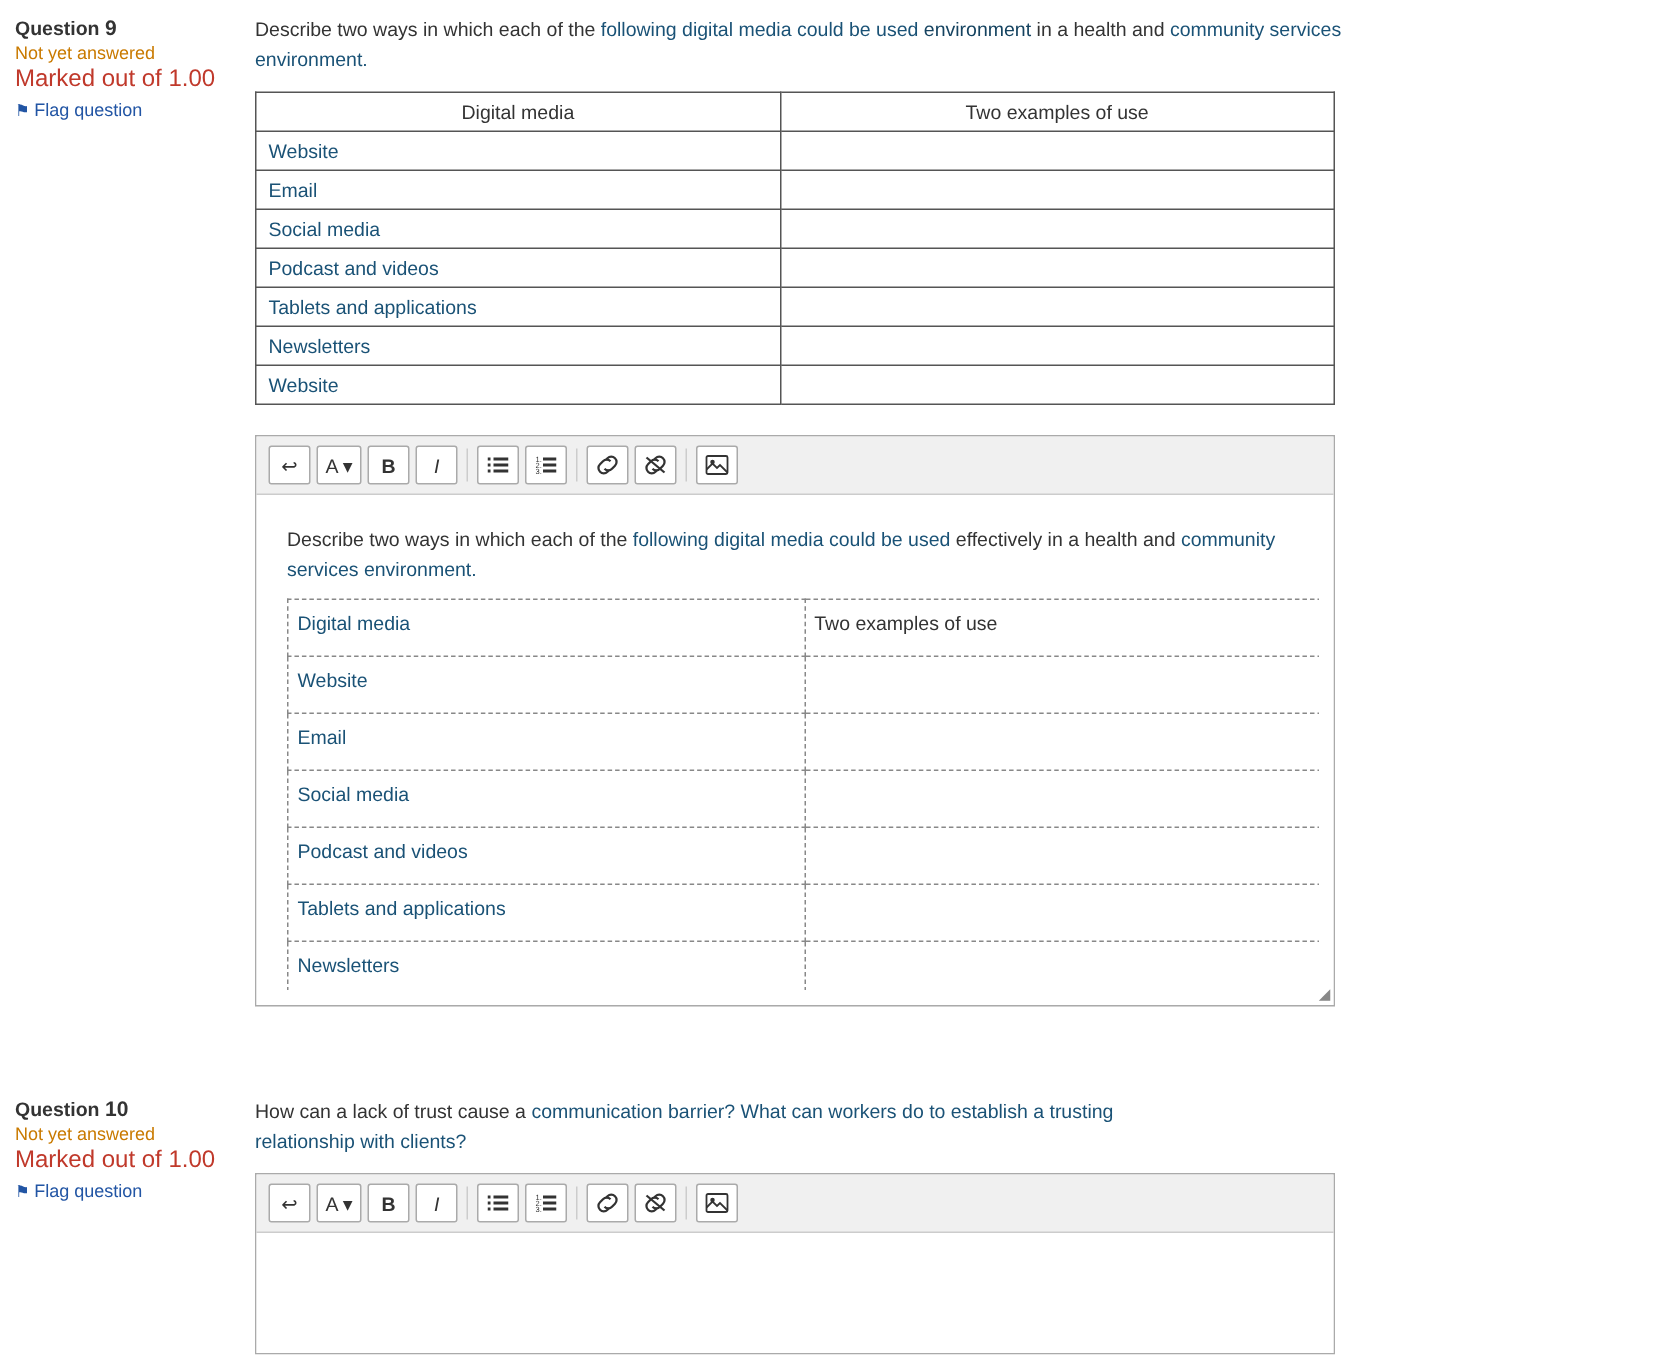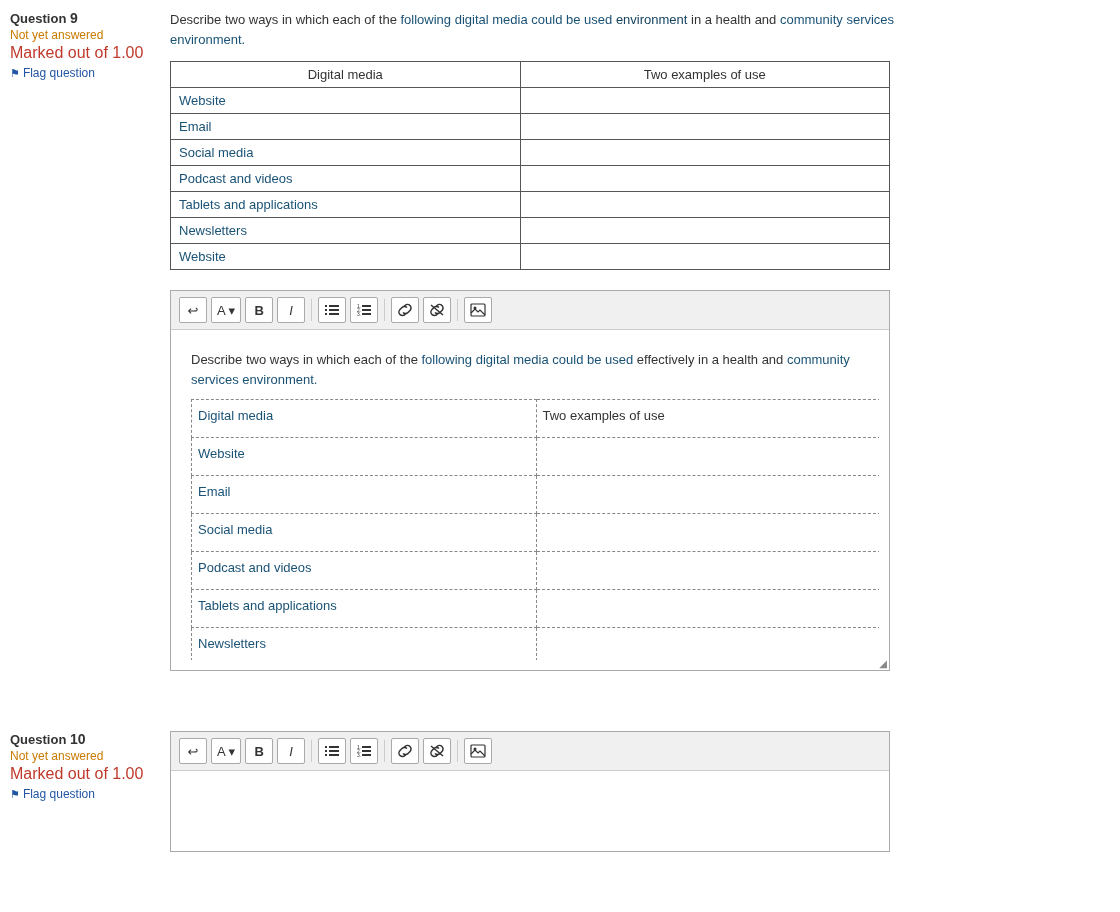--- a/index.html
+++ b/index.html
@@ -415,20 +415,24 @@
     </div>
     <div class="status-not-answered">Not yet answered</div>
     <div class="status-marked">Marked out of 1.00</div>
     <a class="flag-link" href="#">
       <span class="flag-icon">⚑</span>
       <span>Flag question</span>
     </a>
   </div>
 
   <div class="q10-main">
+    <div class="q10-question-text">
+      How can a lack of trust cause a <span style="color:#1a5276">communication barrier? What can workers do to establish a trusting</span><br>
+      <span style="color:#1a5276">relationship with clients?</span>
+    </div>
 
     <div class="q10-editor-container">
       <div class="editor-toolbar">
         <button class="toolbar-btn" title="Undo">↩</button>
         <button class="toolbar-btn toolbar-btn-wide" title="Font">A ▾</button>
         <button class="toolbar-btn" title="Bold">
             <strong>B</strong>
           </button>
         <button class="toolbar-btn" title="Italic">
             <em>I</em>

